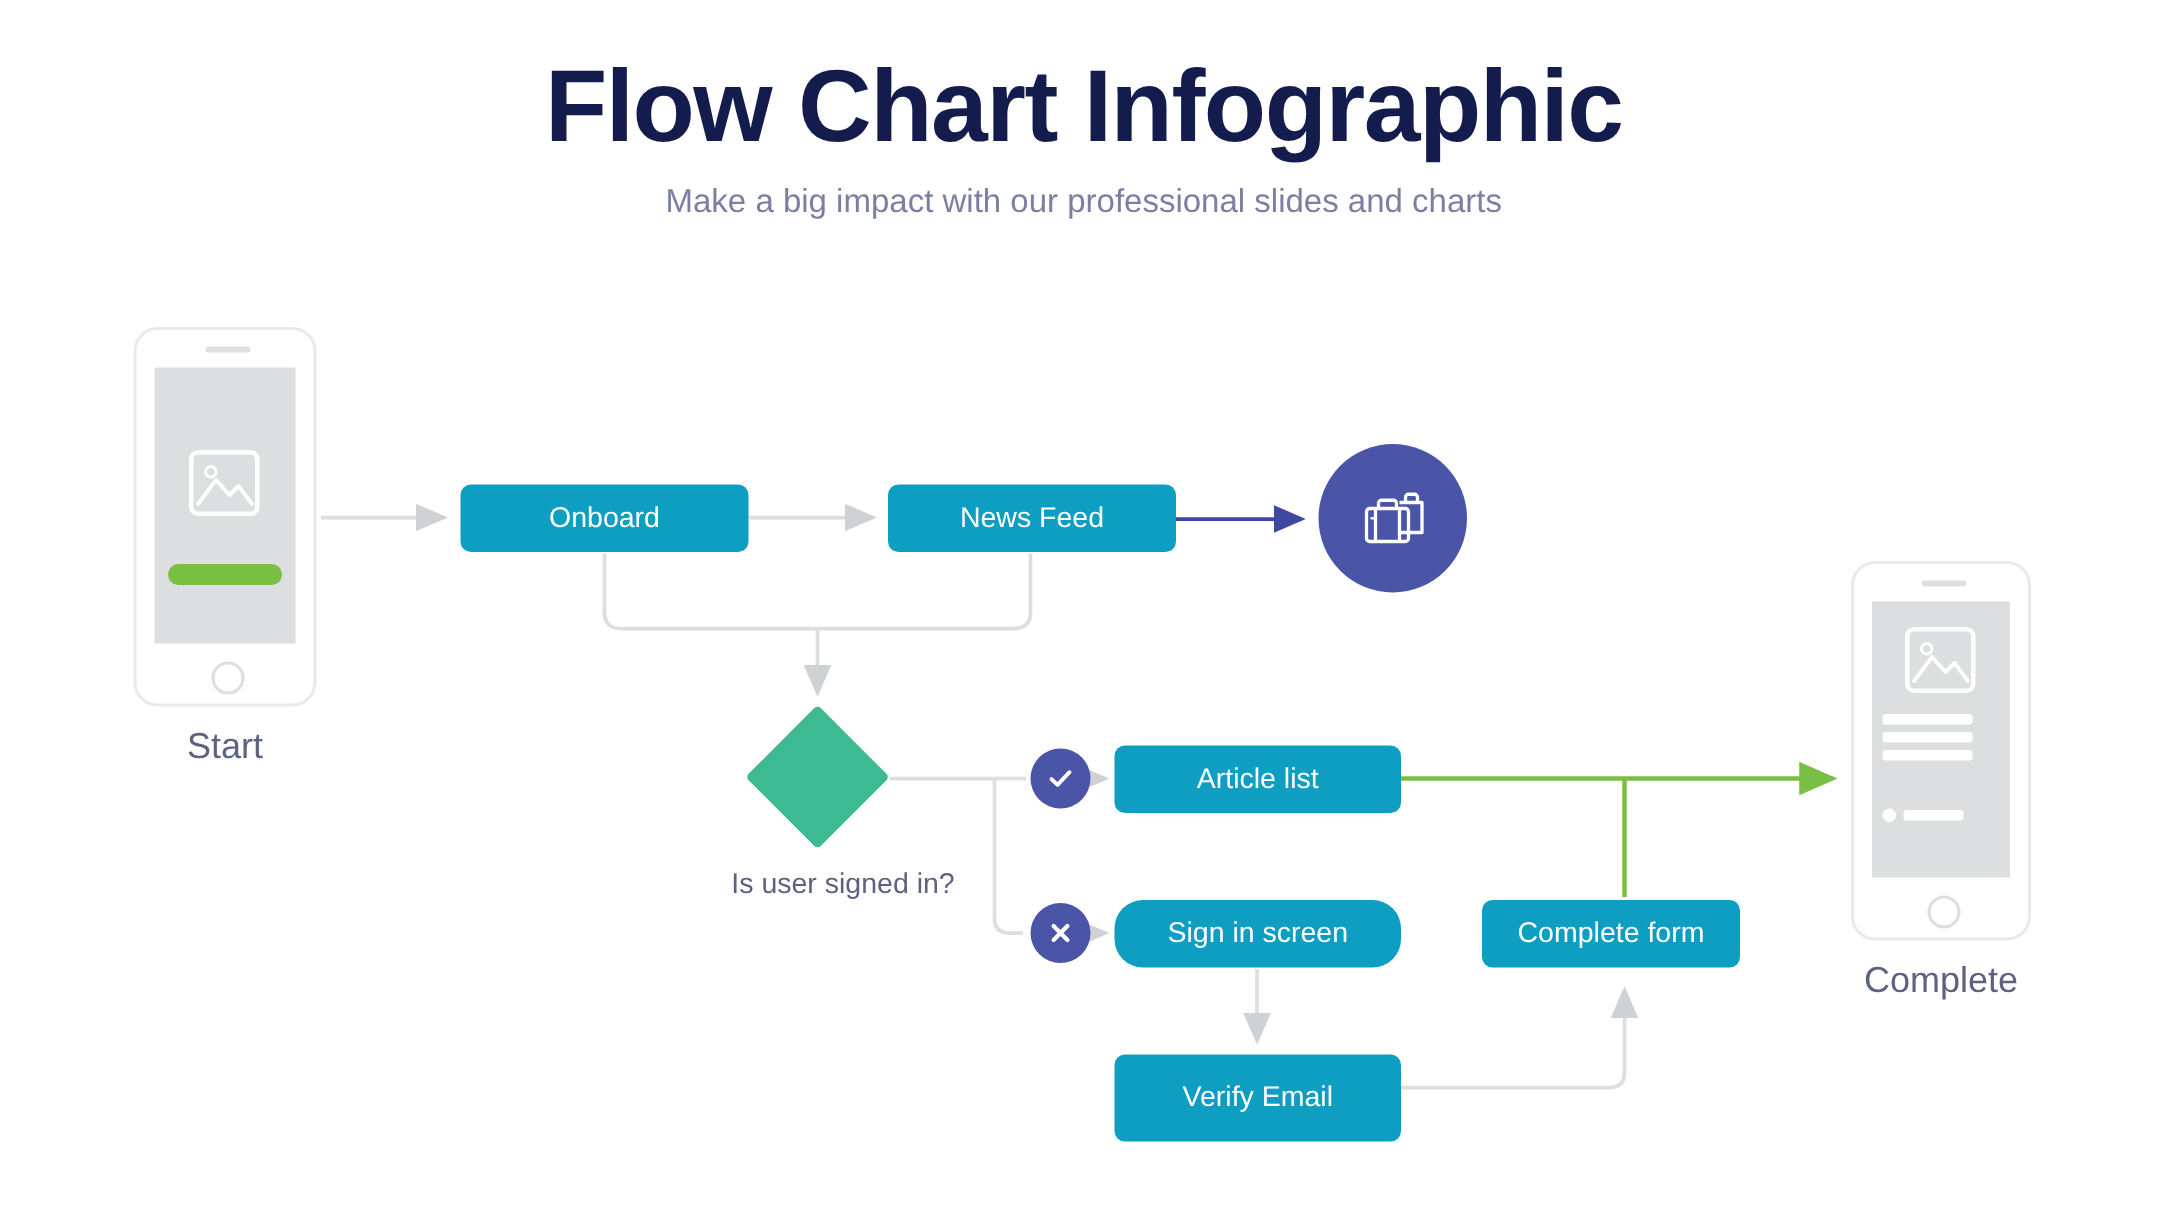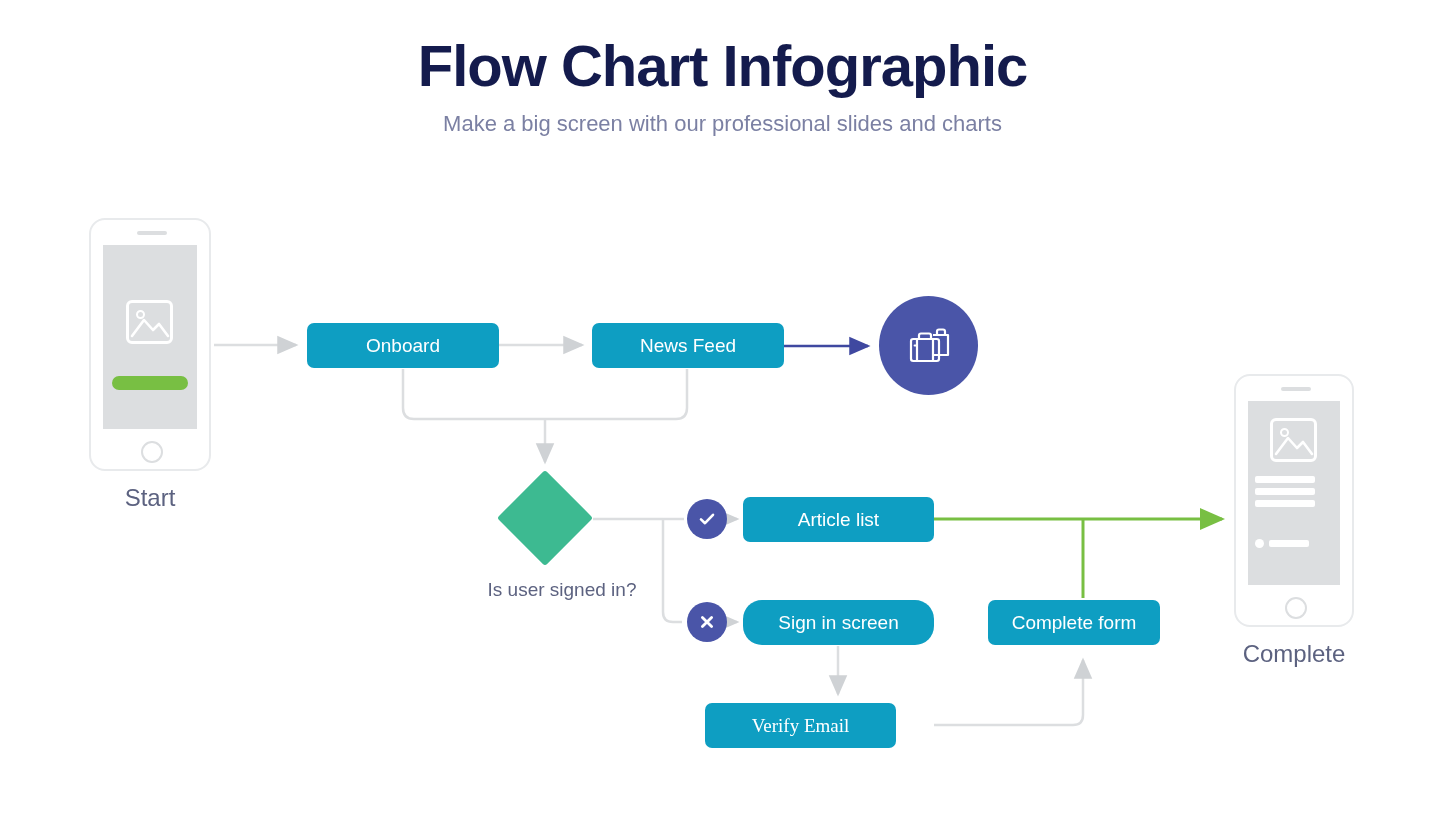--- a/index.html
+++ b/index.html
@@ -23,21 +23,21 @@
 
   
   .header {
     position: absolute;
     left: 0;
     top: 36px;
     width: 1445px;
     text-align: center;
   }
   .title {
-    font-size: 58px;
+    font-size: 68px;
     font-weight: bold;
     color: #141b4d;
     letter-spacing: -1px;
     line-height: 1.05;
     margin: 0;
   }
   .subtitle {
     font-size: 22px;
     color: #7b80a3;
     margin-top: 14px;
@@ -161,21 +161,21 @@
     justify-content: center;
   }
 </style>
 </head>
 <body>
 
 <div id="stage">
 
   <div class="header">
     <div class="title">Flow Chart Infographic</div>
-    <div class="subtitle">Make a big screen with our professional slides and charts</div>
+    <div class="subtitle">Make a big impact with our professional slides and charts</div>
   </div>
 
   <svg id="wires" viewBox="0 0 1445 814">
     <defs>
       <marker id="ah-gray" markerWidth="9" markerHeight="9" refX="7.5" refY="4.5" orient="auto">
         <path d="M0,0.8 L8.5,4.5 L0,8.2 Z" fill="#cfd2d5"></path>
       </marker>
       <marker id="ah-gray-d" markerWidth="9" markerHeight="9" refX="7.5" refY="4.5" orient="auto">
         <path d="M0,0.8 L8.5,4.5 L0,8.2 Z" fill="#cfd2d5"></path>
       </marker>
@@ -257,21 +257,21 @@
   </div>
 
   <div class="node" style="left:743px; top:497px; width:191px; height:45px;">
     <span>Article list</span>
   </div>
 
   <div class="node" style="left:743px; top:600px; width:191px; height:45px;border-radius:19px;">
     <span>Sign in screen</span>
   </div>
 
-  <div class="node" style="left:705px; top:703px; width:191px; height:45px;font-family:Liberation Serif, serif;">
+  <div class="node" style="left:743px; top:703px; width:191px; height:58px;">
     <span>Verify Email</span>
   </div>
 
   <div class="node" style="left:988px; top:600px; width:172px; height:45px;">
     <span>Complete form</span>
   </div>
 
   <div class="diamond" style="left:511px; top:484px; width:68px; height:68px;"></div>
   <div class="diamond-label" style="left:412px; top:579px; width:300px;">Is user signed in?</div>
 

